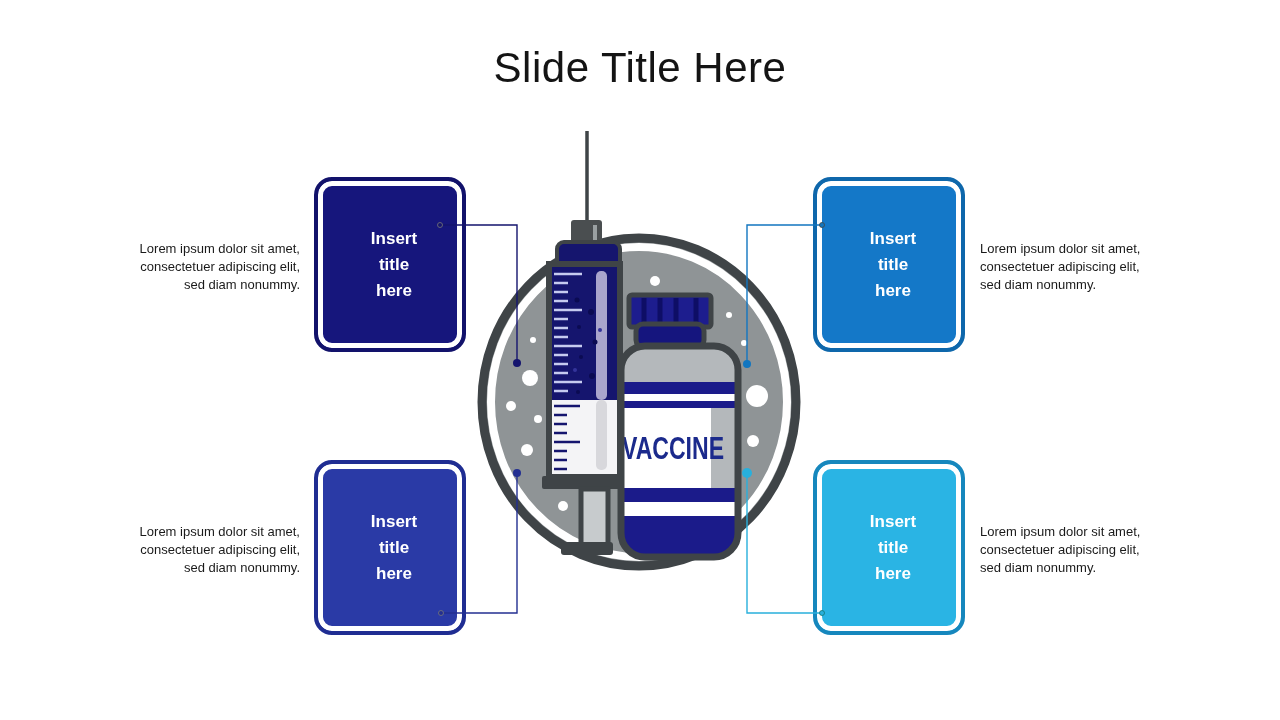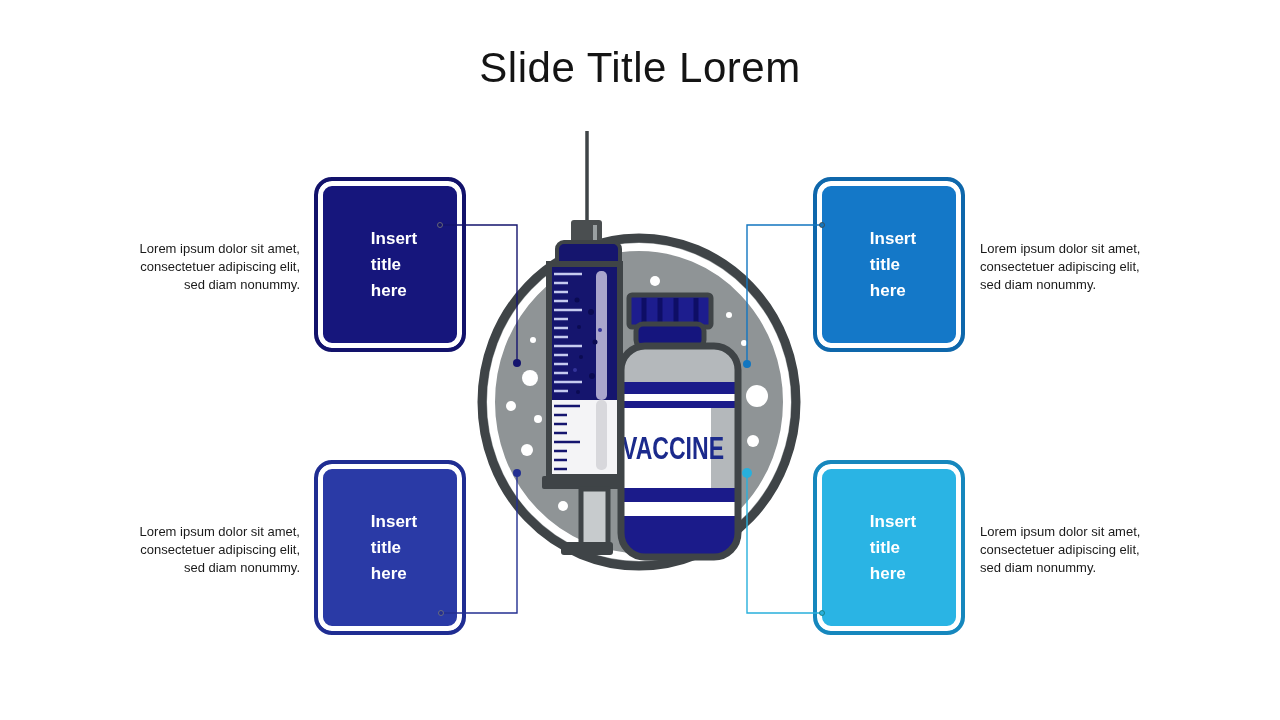--- a/index.html
+++ b/index.html
@@ -12,21 +12,21 @@
     font-size:42px;color:#141414;letter-spacing:0.5px;
   }
   .box{
     position:absolute;width:144px;height:167px;
     border:4px solid #000;border-radius:18px;
     box-shadow:inset 0 0 0 5px #ffffff;
     display:flex;align-items:center;justify-content:center;
   }
   .box-label{
     color:#ffffff;font-weight:bold;font-size:17px;line-height:26px;
-    text-align:left;white-space:pre-line;margin-left:8px;
+    text-align:center;white-space:pre-line;margin-left:8px;
   }
   .box-tl{left:314px;top:177px;}
   .box-tr{left:813px;top:177px;}
   .box-bl{left:314px;top:460px;}
   .box-br{left:813px;top:460px;}
   .lorem{
     position:absolute;font-size:13px;line-height:17.8px;color:#1a1a1a;
     white-space:pre-line;
   }
   .lorem-tl{left:58px;top:240px;width:242px;text-align:right;}
@@ -34,21 +34,21 @@
   .lorem-bl{left:58px;top:523px;width:242px;text-align:right;}
   .lorem-br{left:980px;top:523px;width:250px;text-align:left;}
   .gfx{
     position:absolute;left:0;top:0;width:1280px;height:720px;
     z-index:3;pointer-events:none;
   }
 </style>
 </head>
 <body>
 
-<div class="slide-title">Slide Title Lorem</div>
+<div class="slide-title">Slide Title Here</div>
 
 <div class="lorem lorem-tl">Lorem ipsum dolor sit amet,
 consectetuer adipiscing elit,
 sed diam nonummy.</div>
 <div class="lorem lorem-tr">Lorem ipsum dolor sit amet,
 consectetuer adipiscing elit,
 sed diam nonummy.</div>
 <div class="lorem lorem-bl">Lorem ipsum dolor sit amet,
 consectetuer adipiscing elit,
 sed diam nonummy.</div>

